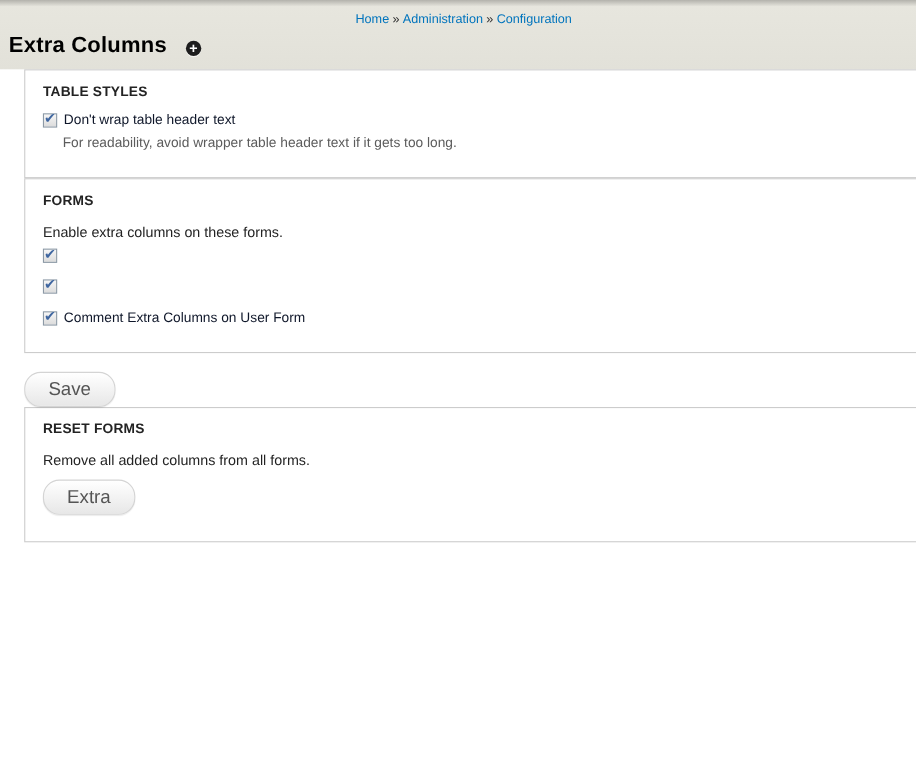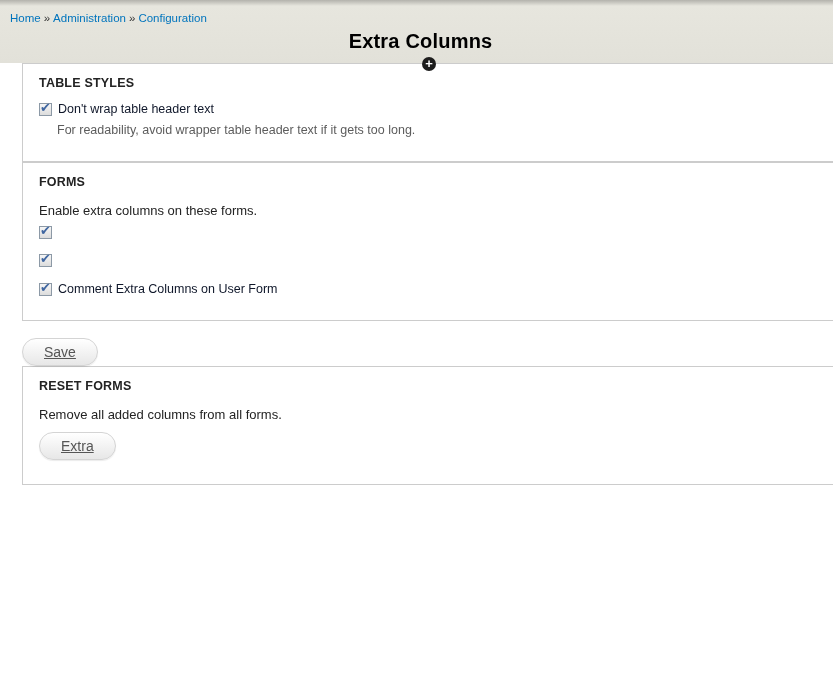--- a/index.html
+++ b/index.html
@@ -4,25 +4,26 @@
 <style>
   * { box-sizing: border-box; margin: 0; padding: 0; }
   html, body { width: 833px; height: 689px; overflow: hidden; background: #fff; }
   body { font-family: "Liberation Sans", "DejaVu Sans", sans-serif; color: #232323; }
 
   
   .header-band {
     width: 100%; height: 63px;
     background: linear-gradient(180deg, #b3b2ac 0px, #e7e6de 6px, #e2e1d9 100%);
     padding: 12px 0 0 10px;
+    text-align: center;
   }
   .breadcrumb { font-size: 11.5px; color: #333; }
   .breadcrumb a { color: #0074bd; text-decoration: none; cursor: pointer; }
   .breadcrumb .sep { color: #333; margin: 0 3px; }
-  .title-row { display: flex; align-items: center; margin: 6px 0 16px -2px; flex-direction: column; }
+  .title-row { display: flex; align-items: center; margin: 6px 0 16px -2px; }
   .page-title { font-size: 20px; font-weight: 600; color: #000; letter-spacing: 0.2px; }
   .title-icon {
     width: 14px; height: 14px; border-radius: 50%;
     background: #1d1d1d; color: #fff;
     display: inline-flex; align-items: center; justify-content: center;
     font-size: 13px; font-weight: bold; line-height: 1;
     margin-left: 17px; margin-top: 4px; cursor: pointer;
     box-shadow: 0 1px 0 rgba(255,255,255,0.6);
   }
   .title-icon span { margin-top: -1px; }
@@ -57,24 +58,23 @@
     position: absolute; left: 0px; top: -3px;
     color: #3f66a0; font-size: 13px; font-weight: bold; line-height: 1;
   }
   .cb-label { font-size: 12.5px; color: #0f172a; margin-left: 6px; cursor: pointer; }
 
   .desc { font-size: 12.5px; color: #5c5c5c; }
 
   .pill-button {
     display: inline-block; border: 1px solid #d4d4d4; border-radius: 15px;
     background: linear-gradient(180deg, #ffffff, #e7e7e7);
-    color: #555555; font-size: 14px; font-family: inherit;
+    color: #555555; font-size: 17px; font-family: inherit;
     padding: 5px 21px; cursor: pointer;
     box-shadow: 0 1px 1px rgba(0,0,0,0.08);
-    text-decoration: underline;
   }
   .save-area { margin-top: 17px; margin-left: 22px; }
   .reset-button-wrap { margin-top: 10px; }
 </style>
 </head>
 <body>
 
 <div class="header-band">
   <div class="breadcrumb">
     <a>Home</a><span class="sep">»</span><a>Administration</a><span class="sep">»</span><a>Configuration</a>

